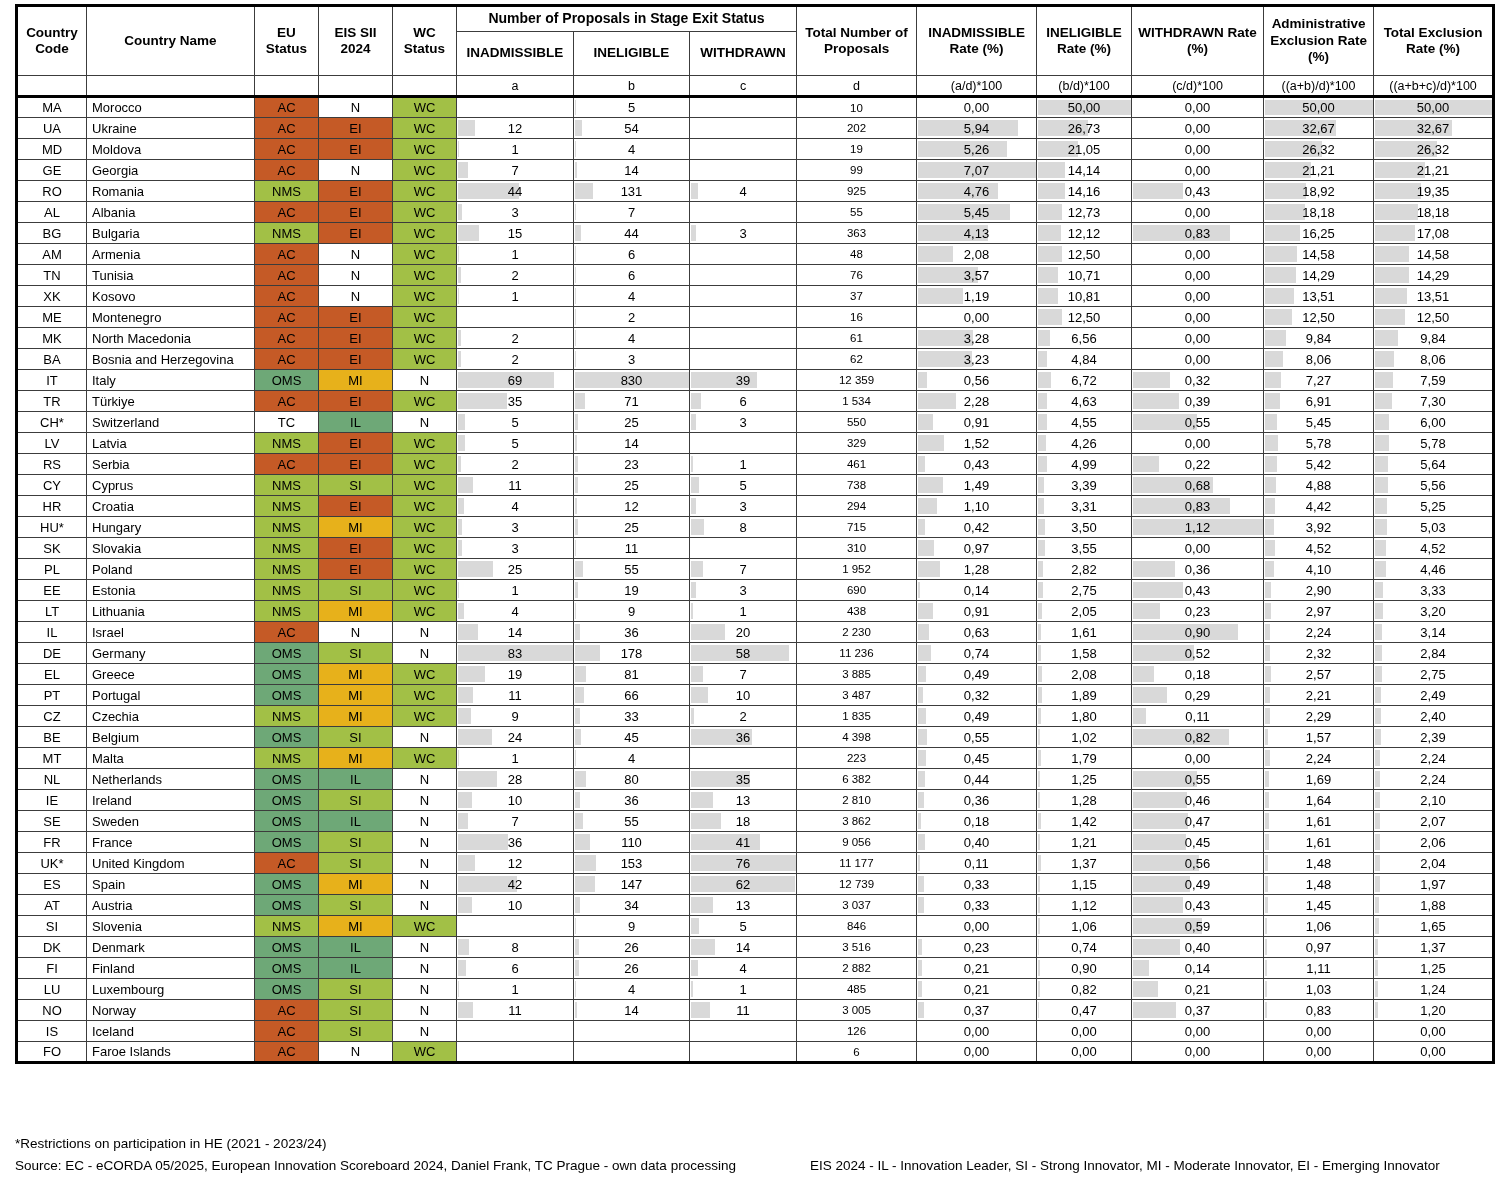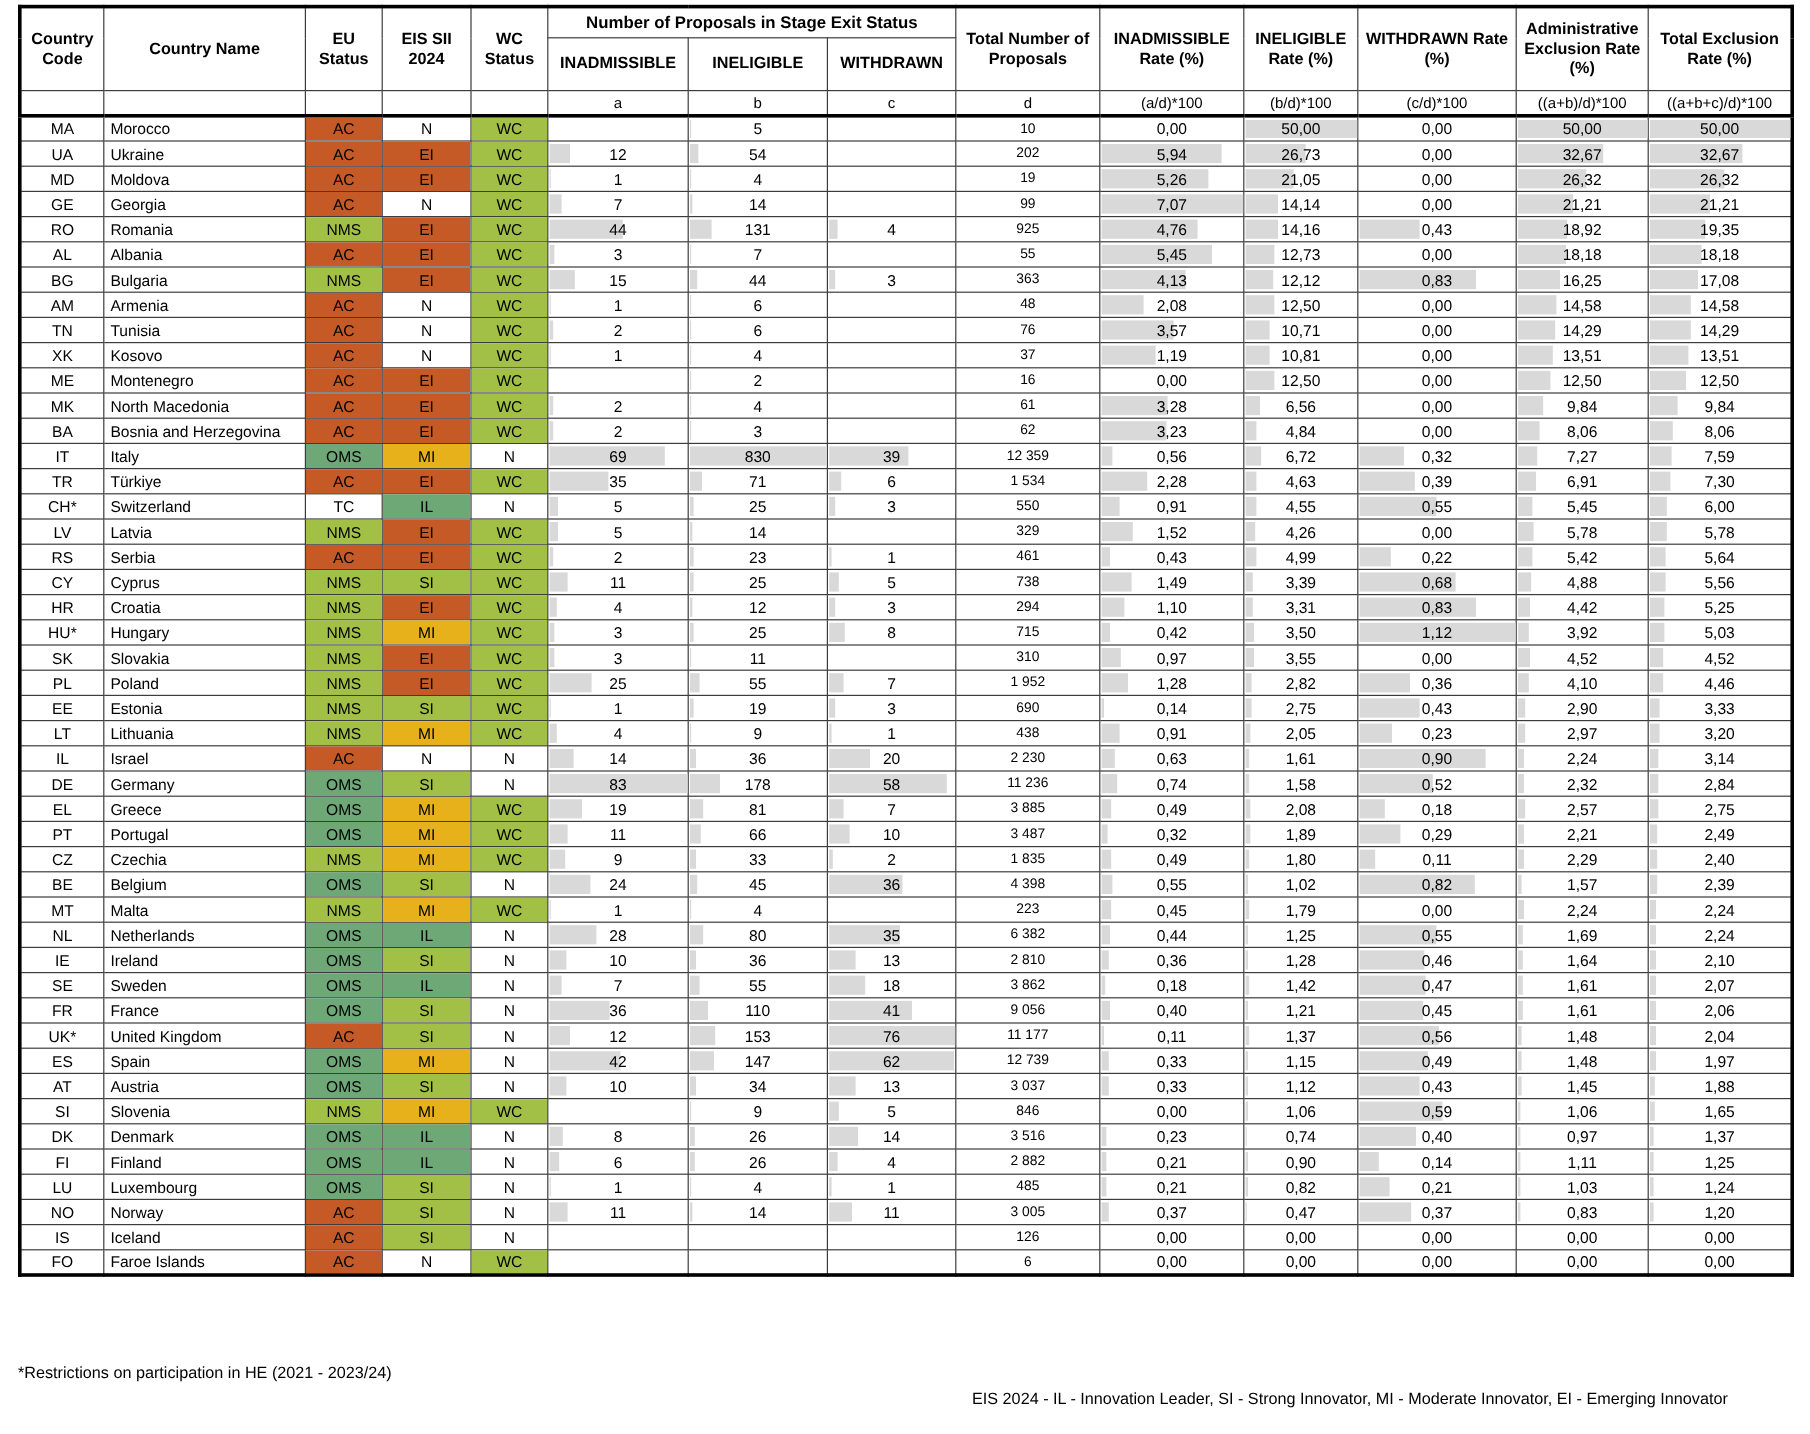--- a/index.html
+++ b/index.html
@@ -828,17 +828,18 @@
           <td class="c-rate"><span class="val">0,00</span></td>
         </tr>
       </tbody>
   </table>
 
   <div class="footer">
     <div class="f-line1">
       <span>*Restrictions on participation in HE (2021 - 2023/24)</span>
     </div>
     <div class="f-line2">
+      <span>Source: EC - eCORDA 05/2025, European Innovation Scoreboard 2024, Daniel Frank, TC Prague - own data processing</span>
       <span class="f-eis">EIS 2024 - IL - Innovation Leader, SI - Strong Innovator, MI - Moderate Innovator, EI - Emerging Innovator</span>
     </div>
   </div>
 
 </div>
 
 </body></html>

